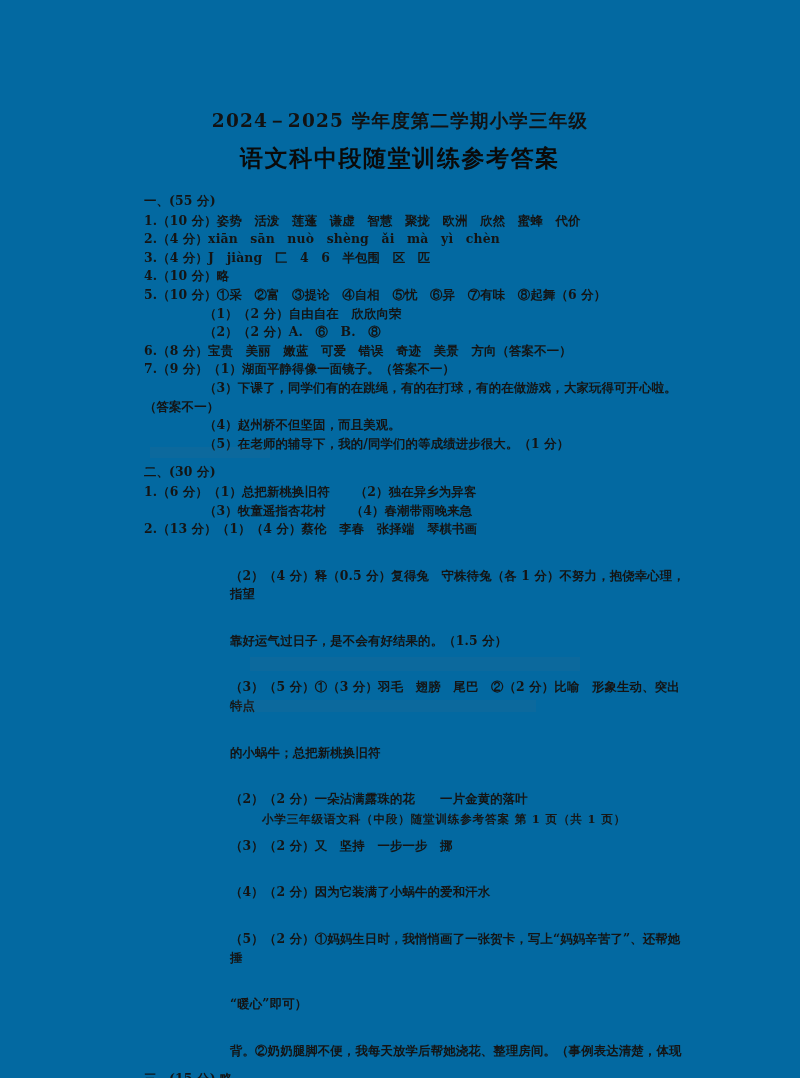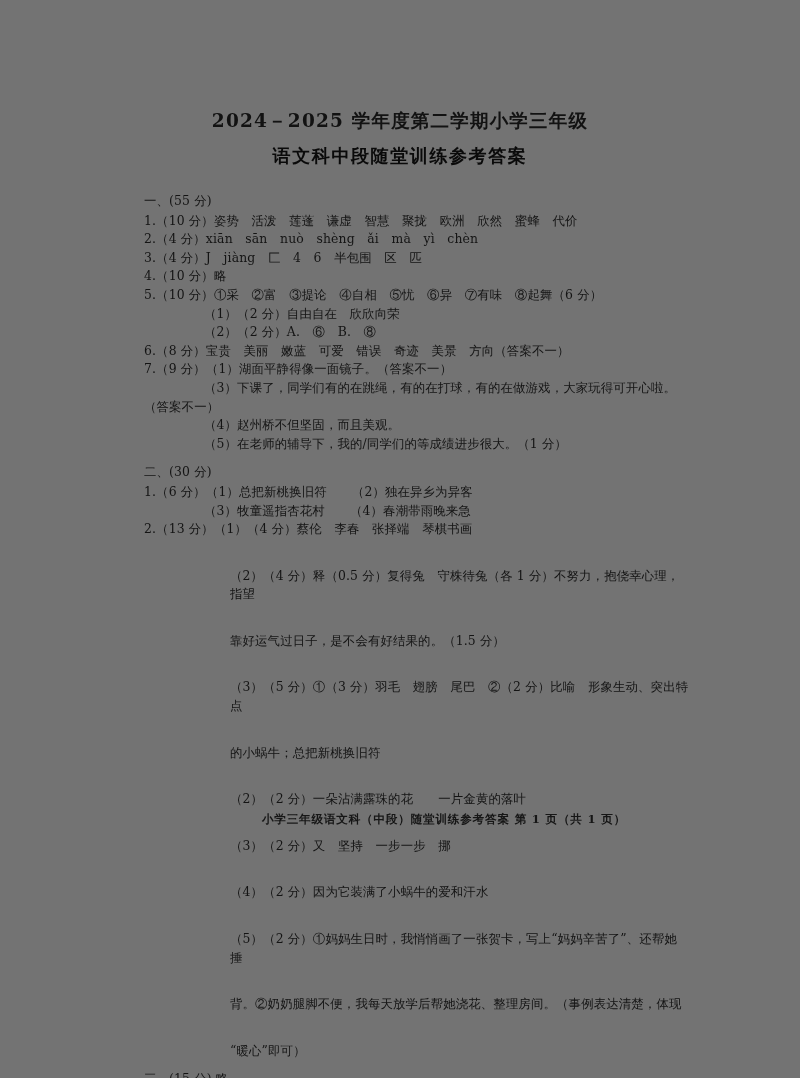--- a/index.html
+++ b/index.html
@@ -12,21 +12,21 @@
     height: 1078px;
     font-family: "DejaVu Serif", "Liberation Serif", serif;
     color: #0d0d0d;
     position: relative;
     overflow: hidden;
   }
   .page {
     position: relative;
     width: 800px;
     height: 1078px;
-    background: #737373;
+    background: #0369a1;
   }
   .sheet {
     position: absolute;
     left: 0;
     top: 0;
     width: 800px;
     height: 1078px;
   }
 
   
@@ -41,21 +41,21 @@
     font-family: "DejaVu Serif", "Liberation Serif", serif;
     font-size: 18.5px;
     font-weight: 700;
     letter-spacing: 1.2px;
     color: #121212;
     line-height: 1.2;
   }
   .title-line-2 {
     margin-top: 13px;
     font-family: "DejaVu Sans", "Liberation Sans", sans-serif;
-    font-size: 18px;
+    font-size: 23px;
     font-weight: 700;
     letter-spacing: 1.6px;
     color: #0a0a0a;
     line-height: 1.2;
   }
 
   
   .content {
     position: absolute;
     left: 144px;
@@ -71,21 +71,21 @@
     line-height: 18.6px;
     letter-spacing: 0.15px;
     min-height: 18.6px;
   }
   .section-head {
     font-weight: 700;
     margin-top: 10px;
     margin-bottom: 1px;
   }
   .section-head.first { margin-top: 0; }
-  .q-line { font-weight: 400; }
+  .q-line { font-weight: 700; }
   .indent-1 { padding-left: 60px; }
   .indent-2 { padding-left: 86px; margin-top: 28px; }
   .indent-0 { padding-left: 0; }
 
   
   .smudge {
     position: absolute;
     background: rgba(120,120,120,0.085);
     pointer-events: none;
   }
@@ -138,22 +138,22 @@
       <div class="line q-line indent-1">（3）牧童遥指杏花村　　（4）春潮带雨晚来急</div>
       <div class="line q-line indent-0">2.（13 分）（1）（4 分）蔡伦　李春　张择端　琴棋书画</div>
       <div class="line q-line indent-2">（2）（4 分）释（0.5 分）复得兔　守株待兔（各 1 分）不努力，抱侥幸心理，指望</div>
       <div class="line q-line indent-2">靠好运气过日子，是不会有好结果的。（1.5 分）</div>
       <div class="line q-line indent-2">（3）（5 分）①（3 分）羽毛　翅膀　尾巴　②（2 分）比喻　形象生动、突出特点</div>
       <div class="line q-line indent-2">的小蜗牛；总把新桃换旧符</div>
       <div class="line q-line indent-2">（2）（2 分）一朵沾满露珠的花　　一片金黄的落叶</div>
       <div class="line q-line indent-2">（3）（2 分）又　坚持　一步一步　挪</div>
       <div class="line q-line indent-2">（4）（2 分）因为它装满了小蜗牛的爱和汗水</div>
       <div class="line q-line indent-2">（5）（2 分）①妈妈生日时，我悄悄画了一张贺卡，写上“妈妈辛苦了”、还帮她捶</div>
+      <div class="line q-line indent-2">“暖心”即可）</div>
       <div class="line q-line indent-2">背。②奶奶腿脚不便，我每天放学后帮她浇花、整理房间。（事例表达清楚，体现</div>
-      <div class="line q-line indent-2">“暖心”即可）</div>
       <div class="line section-head q-line">三、(15 分) 略</div>
     </div>
 
   <div class="smudge s1"></div>
   <div class="smudge s2"></div>
   <div class="smudge s3"></div>
 
   <div class="footer">小学三年级语文科（中段）随堂训练参考答案 第  1  页（共 1 页）</div>
 </div>
 

